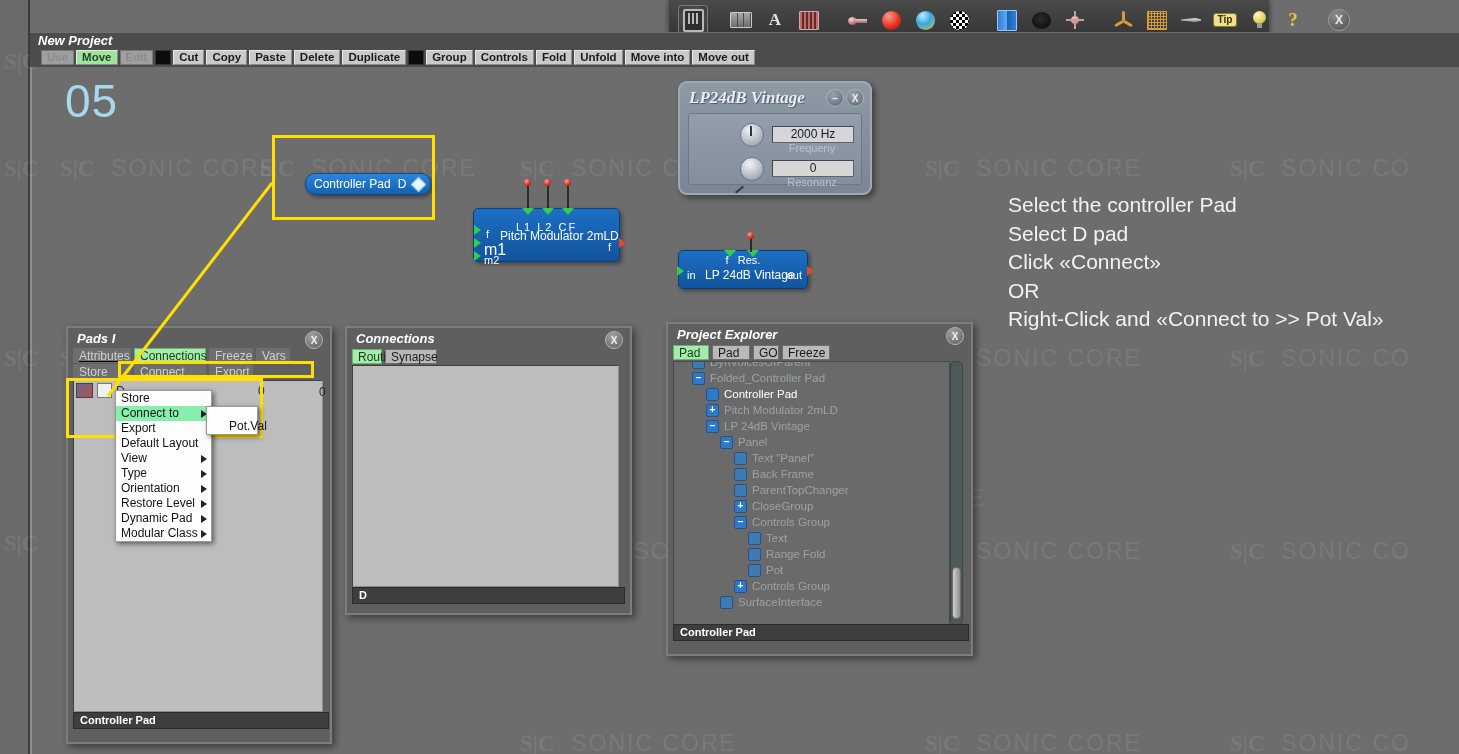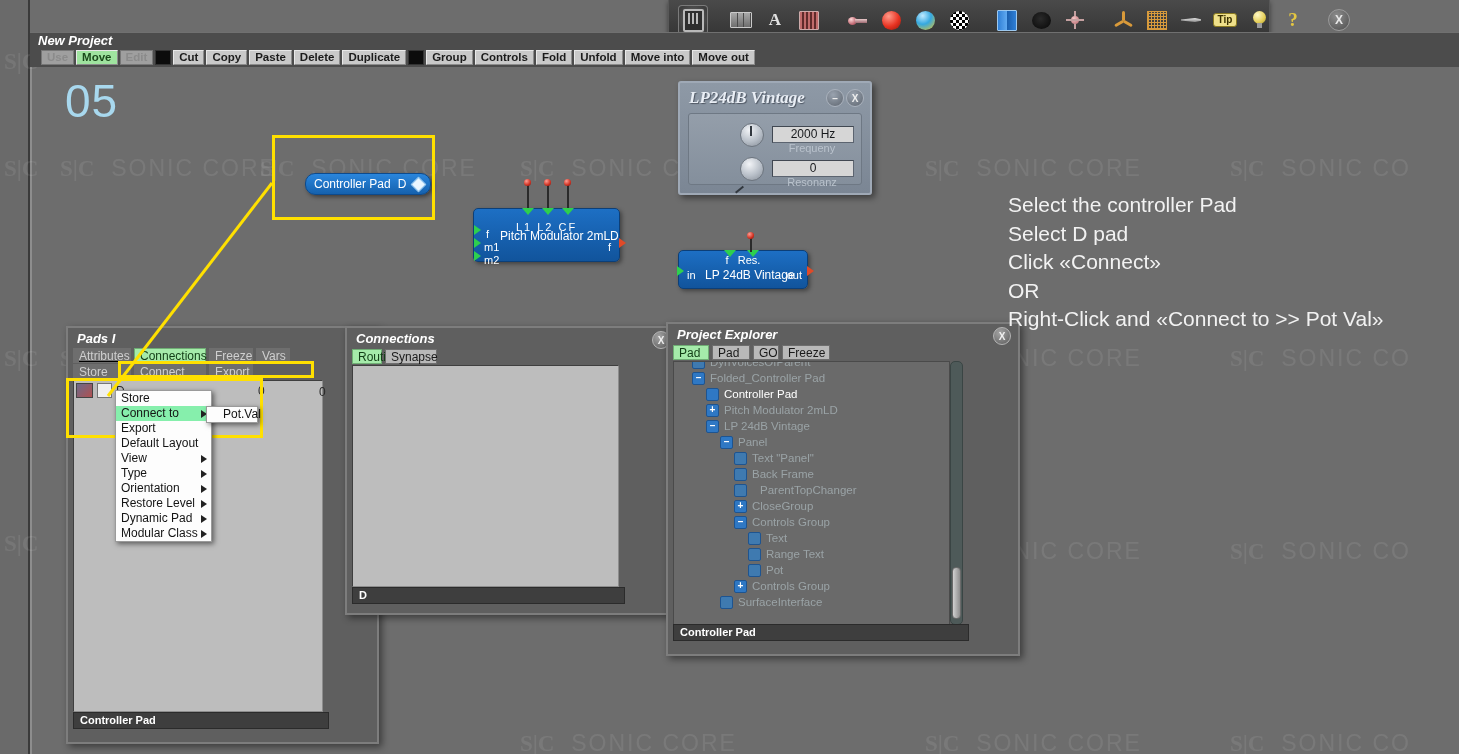--- a/index.html
+++ b/index.html
@@ -121,41 +121,41 @@
   
   #ctrlpad{position:absolute;left:305px;top:173px;height:20px;padding:0 6px 0 8px;
            background:linear-gradient(#2a86dd,#1561ad);border:1px solid #0d4a8c;border-radius:10px;
            color:#fff;font:400 12px "Liberation Sans",sans-serif;display:flex;align-items:center;
            box-shadow:2px 2px 4px rgba(0,0,0,.45);}
   #ctrlpad .dia{width:9px;height:9px;background:#eaf6ff;transform:rotate(45deg);margin-left:7px;
                 border:1px solid #8fc4ee;}
 
   
   #lppanel{position:absolute;left:678px;top:81px;width:190px;height:110px;
-           background:linear-gradient(#8e99a6,#7b8694);border:2px solid #9fa9b6;border-radius:3px;
+           background:linear-gradient(#8e99a6,#7b8694);border:2px solid #9fa9b6;border-radius:9px;
            box-shadow:3px 3px 6px rgba(0,0,0,.45);}
   #lppanel .ttl{position:absolute;left:9px;top:5px;color:#e9eef5;
                 font:italic 700 17px "Liberation Serif",serif;text-shadow:1px 1px 1px #4e5662;}
   #lppanel .inner{position:absolute;left:8px;top:30px;right:8px;bottom:8px;
                   background:linear-gradient(#949eaa,#848f9c);border:1px solid #6e7884;border-radius:3px;}
   .knob{width:22px;height:22px;border-radius:50%;
         background:radial-gradient(circle at 38% 28%,#f2f4f7,#b8bfc8 55%,#848c96);
         border:1px solid #6d757f;position:absolute;}
   .knob .nd{position:absolute;width:2px;height:10px;background:#32383f;left:9px;top:2px;}
   .fld{position:absolute;height:15px;background:#d6d6d6;border:1px solid #5c6470;
        border-top-color:#414852;border-left-color:#414852;color:#17191c;
        font:400 12px "Liberation Sans",sans-serif;text-align:center;line-height:15px;}
   .flabel{position:absolute;color:#b9c2cc;font:400 11px "Liberation Sans",sans-serif;text-align:center;}
   .minibtn{position:absolute;width:16px;height:16px;border-radius:50%;
            background:radial-gradient(circle at 38% 30%,#9aa3af,#5e6670);border:1px solid #aab2bd;
            color:#eee;font:700 10px "Liberation Sans",sans-serif;display:flex;align-items:center;justify-content:center;}
 
   
   .win{position:absolute;background:#5f5f5f;border:2px solid #7d7d7d;border-radius:0;
-       box-shadow:3px 3px 7px rgba(0,0,0,.45);padding-left:47px;}
+       box-shadow:3px 3px 7px rgba(0,0,0,.45);}
   .win .tbar{position:absolute;left:0;top:0;right:0;height:20px;}
   .win .wtitle{position:absolute;left:9px;top:3px;color:#fff;
                font:italic 700 13px "Liberation Sans",sans-serif;}
   .win .wclose{position:absolute;right:7px;top:3px;width:16px;height:16px;border-radius:50%;
                background:radial-gradient(circle at 38% 30%,#a4a4a4,#5c5c5c);border:1px solid #b5b5b5;
                color:#f0f0f0;font:700 10px "Liberation Sans",sans-serif;
                display:flex;align-items:center;justify-content:center;}
   .tabrow{position:absolute;display:flex;gap:3px;height:15px;}
   .tab{font:400 12px "Liberation Sans",sans-serif;color:#d2d2d2;background:#555;padding:0 5px;
        height:15px;line-height:15px;border:1px solid #6e6e6e;box-sizing:border-box;}
@@ -171,22 +171,22 @@
   #ctxmenu{position:absolute;left:115px;top:390px;width:95px;background:#fdfdfd;
            border:1px solid #9a9a9a;box-shadow:2px 2px 5px rgba(0,0,0,.5);z-index:60;}
   #ctxmenu .mi{height:15px;line-height:15px;padding-left:5px;position:relative;
                font:400 12px "Liberation Sans",sans-serif;color:#141414;}
   #ctxmenu .mi.hl{background:#86efac;}
   #ctxmenu .mi .arr{position:absolute;right:4px;top:4px;width:0;height:0;
                     border-top:4px solid transparent;border-bottom:4px solid transparent;
                     border-left:6px solid #222;}
   #submenu{position:absolute;left:206px;top:406px;width:50px;background:#fdfdfd;
            border:1px solid #9a9a9a;box-shadow:2px 2px 5px rgba(0,0,0,.5);z-index:61;}
-  #submenu .mi{height:15px;line-height:15px;padding-left:16px;
-               font:400 12px "Liberation Sans",sans-serif;color:#141414;}
+  #submenu .mi{height:15px;line-height:15px;padding-left:22px;
+               font:400 12px "Liberation Sans",sans-serif;color:#141414;margin-top:12px;}
 
   
   .trow{position:relative;height:16px;display:flex;align-items:center;
         font:400 11.5px "Liberation Sans",sans-serif;color:#9aa3a6;white-space:nowrap;}
   .trow.sel{color:#ffffff;}
   .tnode{width:11px;height:11px;background:#2f78c4;border:1px solid #1e5490;border-radius:2px;
          color:#fff;font:700 10px "Liberation Sans",sans-serif;line-height:9px;text-align:center;
          margin-right:5px;flex:none;}
   .tdot{width:11px;height:11px;background:#2f78c4;border:1px solid #1e5490;border-radius:2px;
         margin-right:5px;flex:none;}
@@ -341,21 +341,21 @@
   <div class="hl-box" style="left:272px;top:135px;width:163px;height:85px;"></div>
 
   <svg style="position:absolute;left:0;top:0;width:1459px;height:754px;pointer-events:none;z-index:49;">
     <line x1="272" y1="183" x2="108" y2="396" stroke="#ffe000" stroke-width="3"></line>
   </svg>
 
   <div class="modbox" id="pitchmod" style="left:473px;top:208px;width:145px;height:52px;">
     <div style="position:absolute;left:0;top:12px;width:100%;text-align:center;font-size:11px;letter-spacing:2px;">L1 L2 CF</div>
     <div style="position:absolute;left:26px;top:20px;">Pitch Modulator 2mLD</div>
     <div style="position:absolute;left:12px;top:19px;font-size:11px;">f</div>
-    <div style="position:absolute;left:10px;top:32px;font-size:11px;">m1</div>
+    <div style="position:absolute;left:10px;top:32px;font-size:16px;">m1</div>
     <div style="position:absolute;left:10px;top:45px;font-size:11px;">m2</div>
     <div style="position:absolute;right:8px;top:32px;font-size:11px;">f</div>
     <span class="tri-r" style="left:0px;top:16px;"></span>
     <span class="tri-r" style="left:0px;top:29px;"></span>
     <span class="tri-r" style="left:0px;top:42px;"></span>
     <span class="tri-out" style="right:-7px;top:29px;"></span>
     <span class="tri-d" style="left:48px;top:-1px;"></span>
     <span class="tri-d" style="left:68px;top:-1px;"></span>
     <span class="tri-d" style="left:88px;top:-1px;"></span>
   </div>
@@ -501,39 +501,39 @@
             <span>Panel</span>
           </div>
           <div class="trow" style="padding-left: 56px;">
             <span class="tdot dim"></span>
             <span>Text "Panel"</span>
           </div>
           <div class="trow" style="padding-left: 56px;">
             <span class="tdot dim"></span>
             <span>Back Frame</span>
           </div>
-          <div class="trow" style="padding-left: 56px; gap: 8px;">
+          <div class="trow" style="padding-left: 56px;">
             <span class="tdot dim"></span>
             <span>ParentTopChanger</span>
           </div>
           <div class="trow" style="padding-left: 56px;">
             <span class="tnode">+</span>
             <span>CloseGroup</span>
           </div>
           <div class="trow" style="padding-left: 56px;">
             <span class="tnode">–</span>
             <span>Controls Group</span>
           </div>
           <div class="trow" style="padding-left: 70px;">
             <span class="tdot dim"></span>
             <span>Text</span>
           </div>
           <div class="trow" style="padding-left: 70px;">
             <span class="tdot dim"></span>
-            <span>Range Text</span>
+            <span>Range Fold</span>
           </div>
           <div class="trow" style="padding-left: 70px;">
             <span class="tdot dim"></span>
             <span>Pot</span>
           </div>
           <div class="trow" style="padding-left: 56px;">
             <span class="tnode">+</span>
             <span>Controls Group</span>
           </div>
           <div class="trow" style="padding-left: 42px;">

